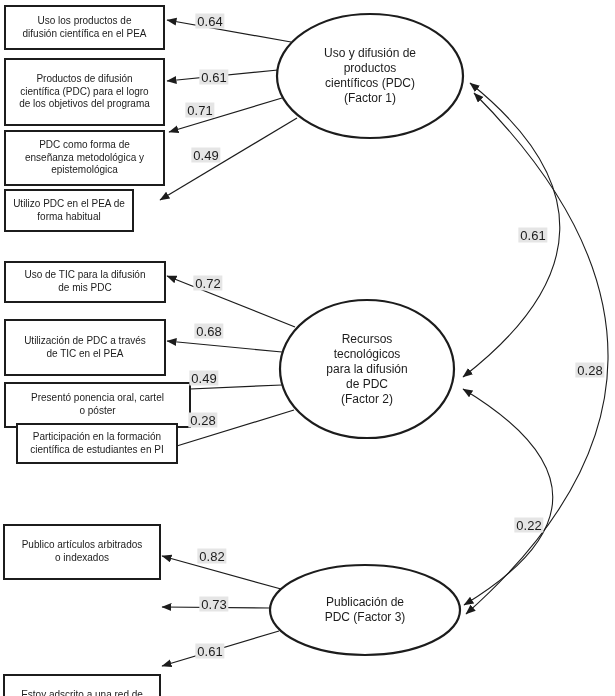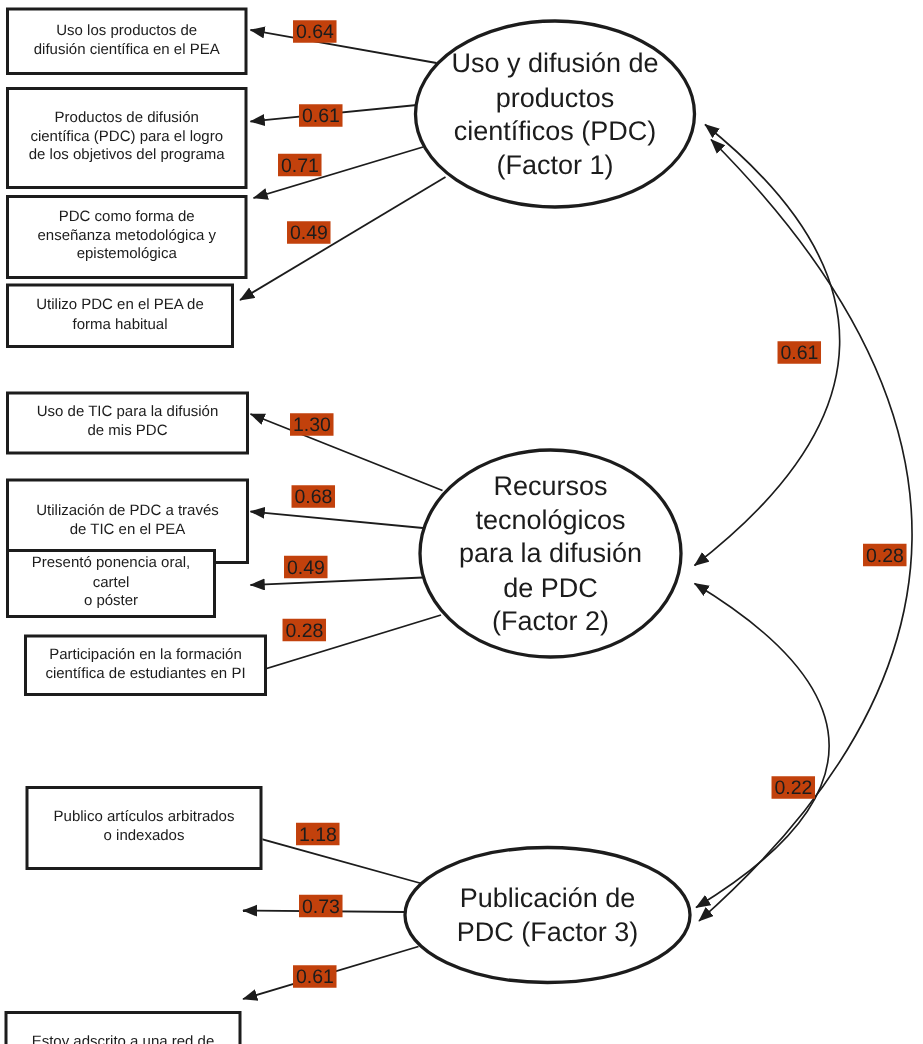--- a/index.html
+++ b/index.html
@@ -29,30 +29,30 @@
     white-space: pre-line;
     font-size: 10px;
     line-height: 1.28;
     padding: 2px 4px;
   }
   .factor-label {
     position: absolute;
     transform: translate(-50%, -50%);
     text-align: center;
     white-space: pre-line;
-    font-size: 18px;
+    font-size: 12px;
     line-height: 1.25;
     width: 160px;
     pointer-events: none;
   }
   .val {
     position: absolute;
     transform: translate(-50%, -50%);
     font-size: 13px;
-    background: #c2410c;
+    background: #e5e5e5;
     padding: 0 2px;
     pointer-events: none;
   }
 </style>
 </head>
 <body>
 
 <div id="canvas">
 
   <svg id="diagram-svg" viewBox="0 0 615 696" xmlns="http://www.w3.org/2000/svg">
@@ -93,56 +93,56 @@
   </svg>
 
   <div class="box" style="left:4px;top:5px;width:161px;height:45px">Uso los productos de
 difusión científica en el PEA</div>
   <div class="box" style="left:4px;top:58px;width:161px;height:68px">Productos de difusión
 científica (PDC) para el logro
 de los objetivos del programa</div>
   <div class="box" style="left:4px;top:130px;width:161px;height:56px">PDC como forma de
 enseñanza metodológica y
 epistemológica</div>
-  <div class="box" style="left:4px;top:189px;width:152px;height:43px">Utilizo PDC en el PEA de
+  <div class="box" style="left:4px;top:189px;width:130px;height:43px">Utilizo PDC en el PEA de
 forma habitual</div>
   <div class="box" style="left:4px;top:261px;width:162px;height:42px">Uso de TIC para la difusión
 de mis PDC</div>
   <div class="box" style="left:4px;top:319px;width:162px;height:57px">Utilización de PDC a través
 de TIC en el PEA</div>
-  <div class="box" style="left:4px;top:366px;width:140px;height:46px">Presentó ponencia oral, cartel
+  <div class="box" style="left:4px;top:382px;width:187px;height:46px">Presentó ponencia oral, cartel
 o póster</div>
   <div class="box" style="left:16px;top:423px;width:162px;height:41px">Participación en la formación
 científica de estudiantes en PI</div>
-  <div class="box" style="left:17px;top:524px;width:158px;height:56px">Publico artículos arbitrados
+  <div class="box" style="left:3px;top:524px;width:158px;height:56px">Publico artículos arbitrados
 o indexados</div>
   <div class="box" style="left:3px;top:674px;width:158px;height:56px">Estoy adscrito a una red de
 investigadores</div>
 
   <div class="factor-label" style="left:370px;top:76px">Uso y difusión de
 productos
 científicos (PDC)
 (Factor 1)</div>
   <div class="factor-label" style="left:367px;top:369px">Recursos
 tecnológicos
 para la difusión
 de PDC
 (Factor 2)</div>
   <div class="factor-label" style="left:365px;top:610px">Publicación de
 PDC (Factor 3)</div>
 
   <div class="val" style="left:210px;top:21px">0.64</div>
   <div class="val" style="left:214px;top:77px">0.61</div>
   <div class="val" style="left:200px;top:110px">0.71</div>
   <div class="val" style="left:206px;top:155px">0.49</div>
-  <div class="val" style="left:208px;top:283px">1.30</div>
+  <div class="val" style="left:208px;top:283px">0.72</div>
   <div class="val" style="left:209px;top:331px">0.68</div>
   <div class="val" style="left:204px;top:378px">0.49</div>
   <div class="val" style="left:203px;top:420px">0.28</div>
-  <div class="val" style="left:212px;top:556px">1.18</div>
+  <div class="val" style="left:212px;top:556px">0.82</div>
   <div class="val" style="left:214px;top:604px">0.73</div>
   <div class="val" style="left:210px;top:651px">0.61</div>
 
   <div class="val" style="left:533px;top:235px">0.61</div>
   <div class="val" style="left:590px;top:370px">0.28</div>
   <div class="val" style="left:529px;top:525px">0.22</div>
 
 </div>
 
 </body></html>

